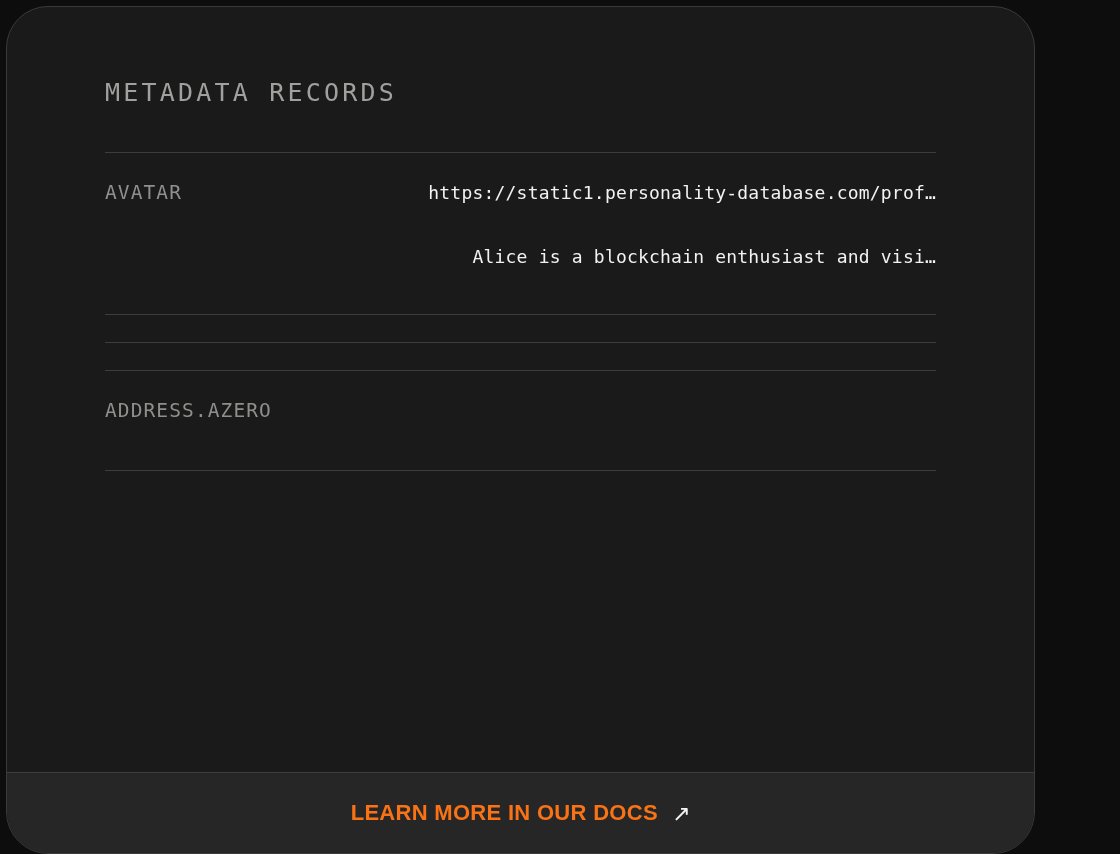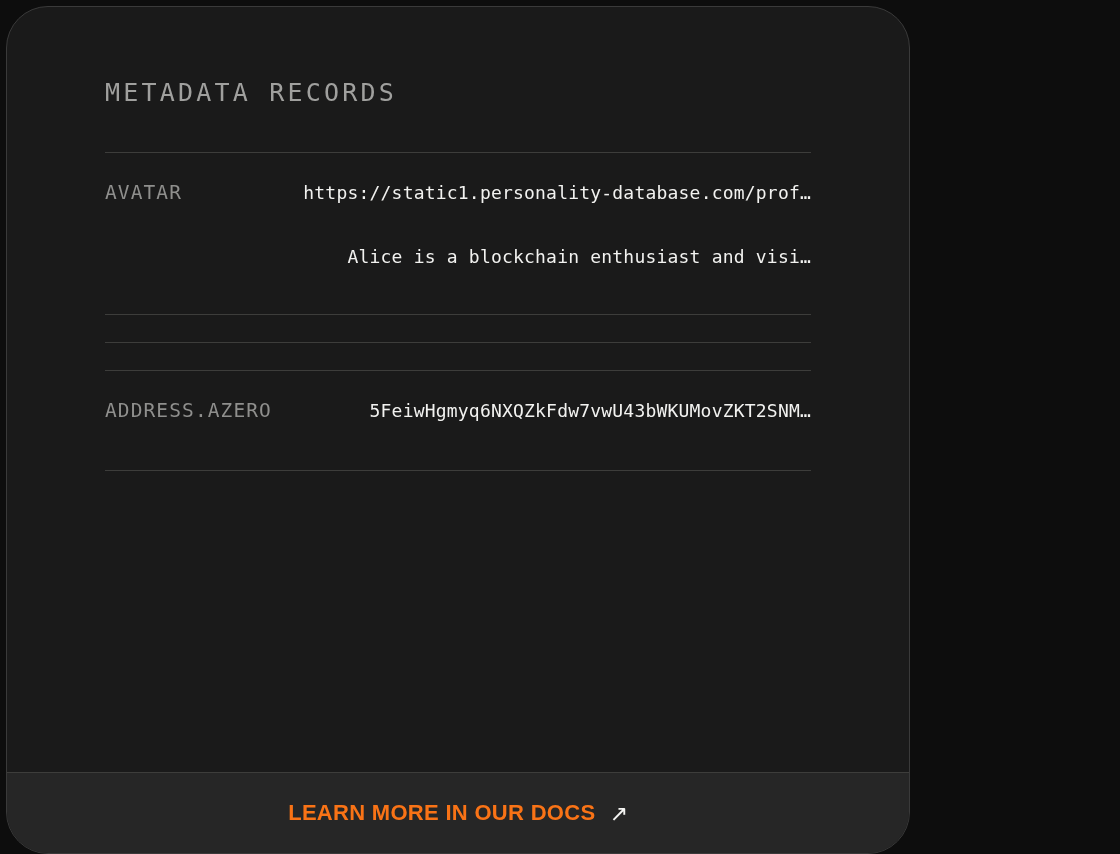--- a/index.html
+++ b/index.html
@@ -12,21 +12,21 @@
     height: 854px;
     overflow: hidden;
     font-family: "DejaVu Sans Mono", monospace;
     -webkit-font-smoothing: antialiased;
   }
 
   .card {
     position: absolute;
     left: 6px;
     top: 6px;
-    width: 904px;
+    width: 1029px;
     height: 848px;
     box-sizing: border-box;
     background: #1a1a1a;
     border: 1px solid #3a3a3a;
     border-radius: 42px;
     overflow: hidden;
     display: flex;
     flex-direction: column;
   }
 
@@ -156,21 +156,20 @@
 
 
     <div class="divider div-3"></div>
 
 
     <div class="divider div-4"></div>
 
     <div class="group">
       <div class="row left-val first">
         <span class="label">ADDRESS.AZERO</span>
-        <span class="value">5FeiwHgmyq6NXQZkFdw7vwU43bWKUMovZKT2SNM…</span>
       </div>
     </div>
 
     <div class="divider div-5"></div>
 
   </div>
 
   <div class="footer">
     <span class="footer-label">LEARN MORE IN OUR DOCS</span>
     <span class="footer-arrow">↗</span>

